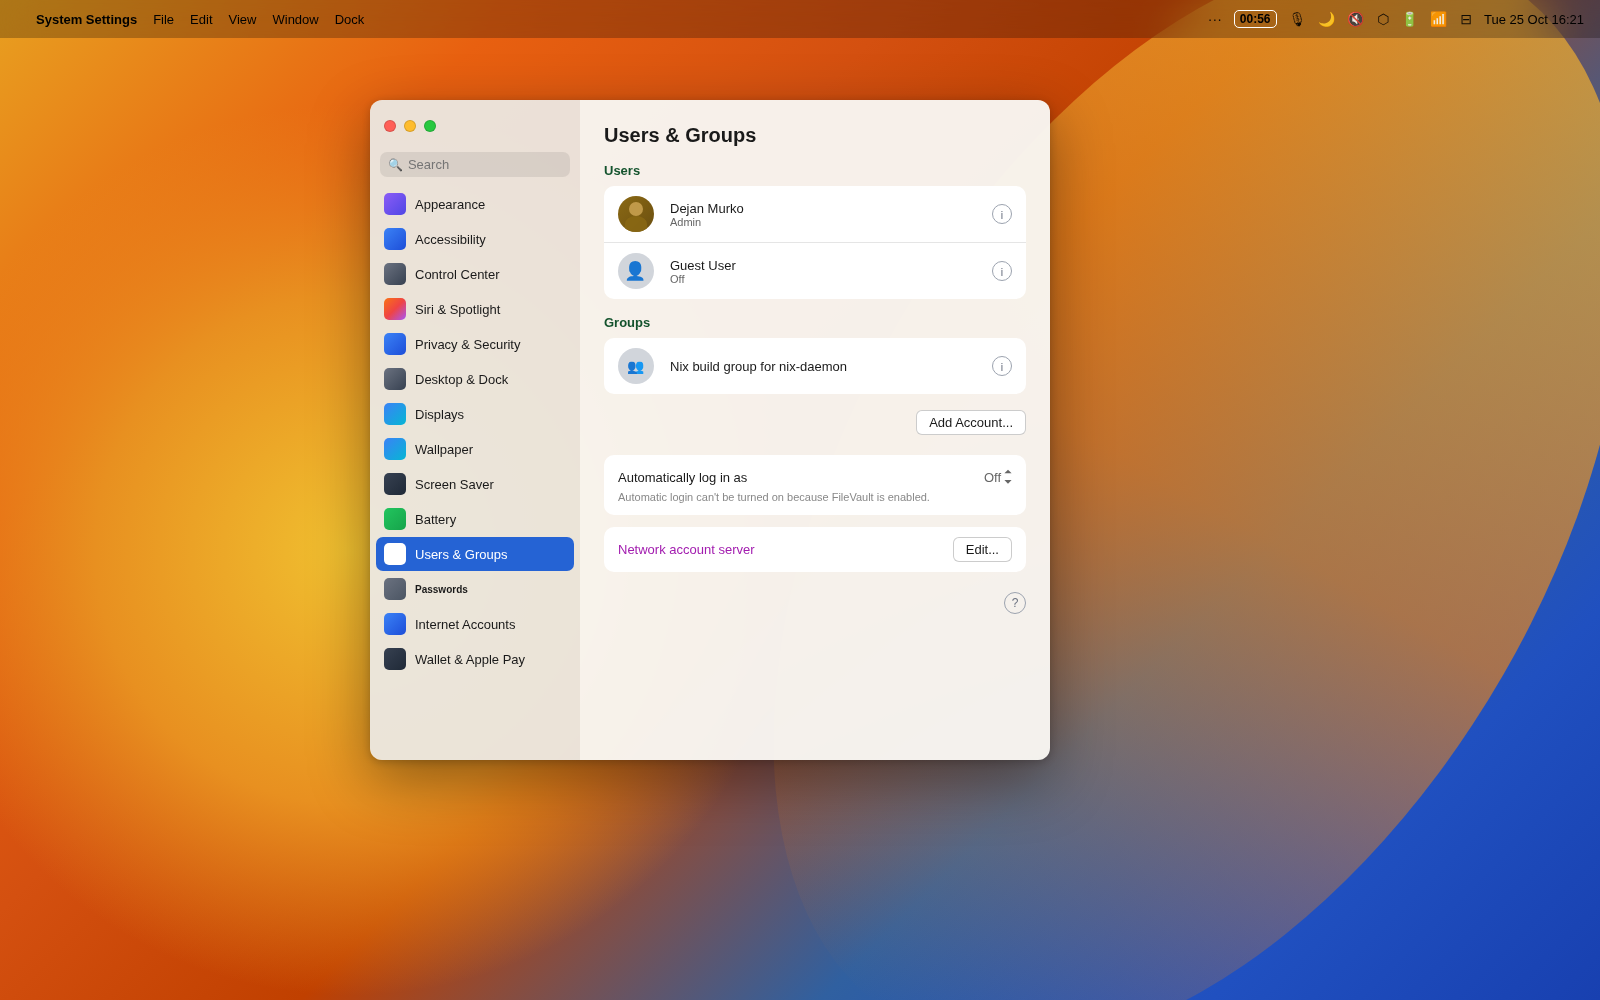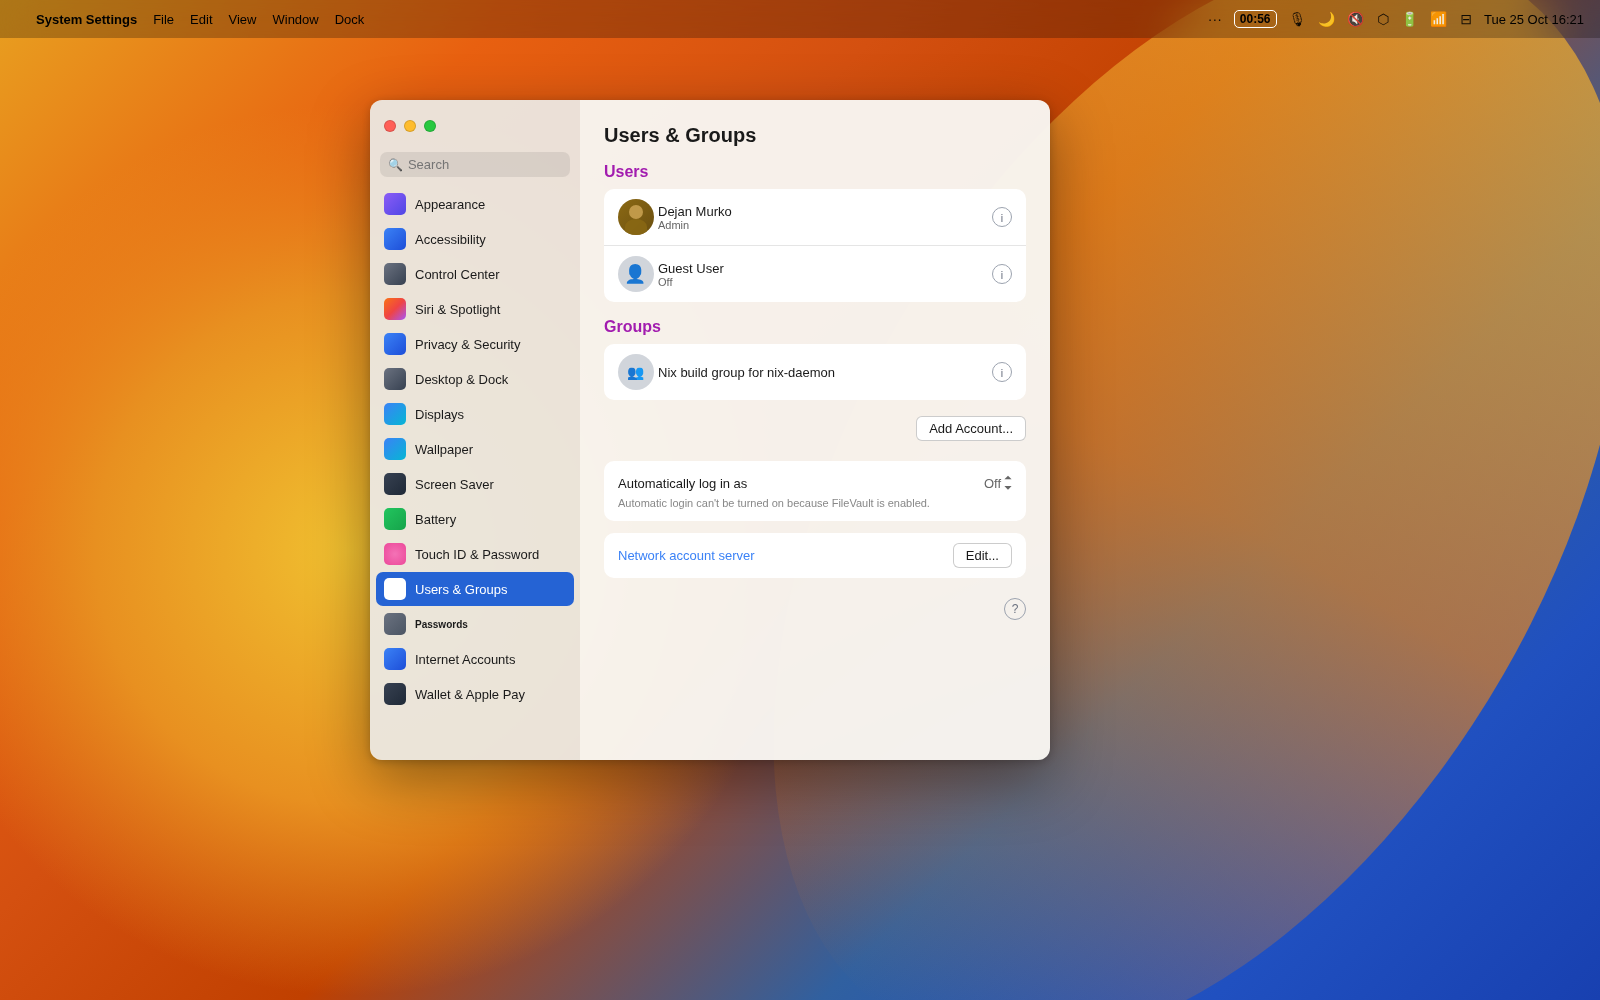--- a/index.html
+++ b/index.html
@@ -214,36 +214,36 @@
       overflow-y: auto;
       padding: 24px 24px;
     }
     .main-title {
       font-size: 20px;
       font-weight: 600;
       color: #1a1a1a;
       margin-bottom: 16px;
     }
     .section-label {
-      font-size: 16px;
+      font-size: 13px;
       font-weight: 600;
-      color: #a21caf;
+      color: #14532d;
       margin-bottom: 8px;
     }
     .card {
       background: white;
       border-radius: 10px;
       overflow: hidden;
       margin-bottom: 16px;
     }
     .card-item {
       display: flex;
       align-items: center;
       padding: 10px 14px;
-      gap: 4px;
+      gap: 16px;
       border-bottom: 0.5px solid rgba(0,0,0,0.1);
     }
     .card-item:last-child {
       border-bottom: none;
     }
     .user-avatar {
       width: 36px;
       height: 36px;
       border-radius: 50%;
       flex-shrink: 0;
@@ -335,21 +335,21 @@
       border-radius: 10px;
       padding: 10px 14px;
       display: flex;
       align-items: center;
       justify-content: space-between;
       margin-bottom: 20px;
     }
     .network-label {
       font-size: 13px;
       font-weight: 500;
-      color: #3b82f6;
+      color: #a21caf;
     }
     .edit-btn {
       background: white;
       border: 0.5px solid rgba(0,0,0,0.2);
       border-radius: 6px;
       padding: 4px 12px;
       font-size: 13px;
       cursor: pointer;
       color: #1a1a1a;
     }
@@ -485,24 +485,20 @@
           <span style="font-size: 13px;">Wallpaper</span>
         </div>
         <div class="sidebar-item">
           <div class="item-icon icon-screensaver" style="color: white; font-size: 11px;"></div>
           <span style="font-size: 13px;">Screen Saver</span>
         </div>
         <div class="sidebar-item">
           <div class="item-icon icon-battery" style="color: white; font-size: 11px;"></div>
           <span style="font-size: 13px;">Battery</span>
         </div>
-        <div class="sidebar-item">
-          <div class="item-icon icon-touchid" style="color: white; font-size: 11px;"></div>
-          <span style="font-size: 13px;">Touch ID &amp; Password</span>
-        </div>
         <div class="sidebar-item active">
           <div class="item-icon icon-usersgroups" style="color: white; font-size: 11px;"></div>
           <span style="font-size: 13px;">Users &amp; Groups</span>
         </div>
         <div class="sidebar-item">
           <div class="item-icon icon-passwords" style="color: white; font-size: 11px;"></div>
           <span style="font-size: 10px; font-weight: bold;">Passwords</span>
         </div>
         <div class="sidebar-item">
           <div class="item-icon icon-internetaccounts" style="color: white; font-size: 11px;"></div>

